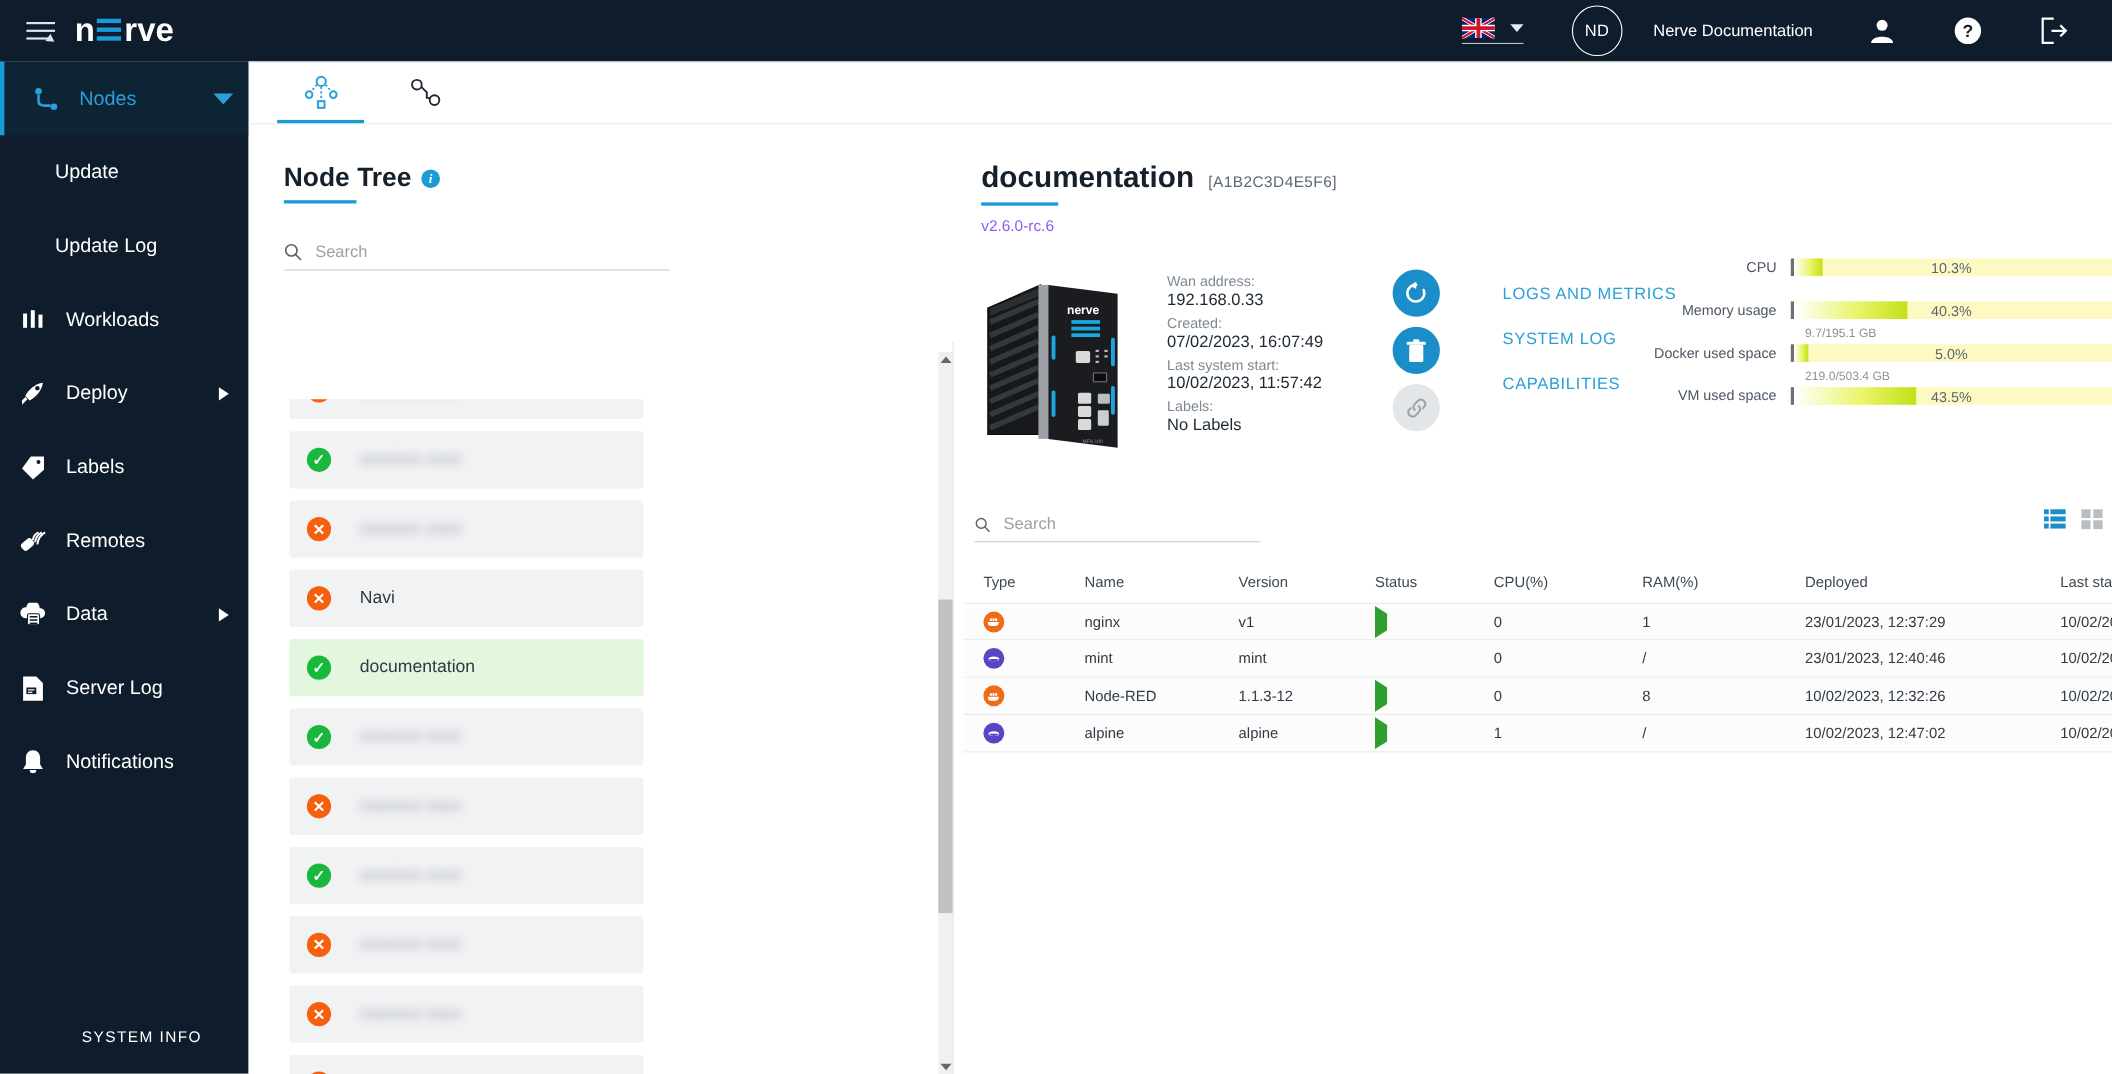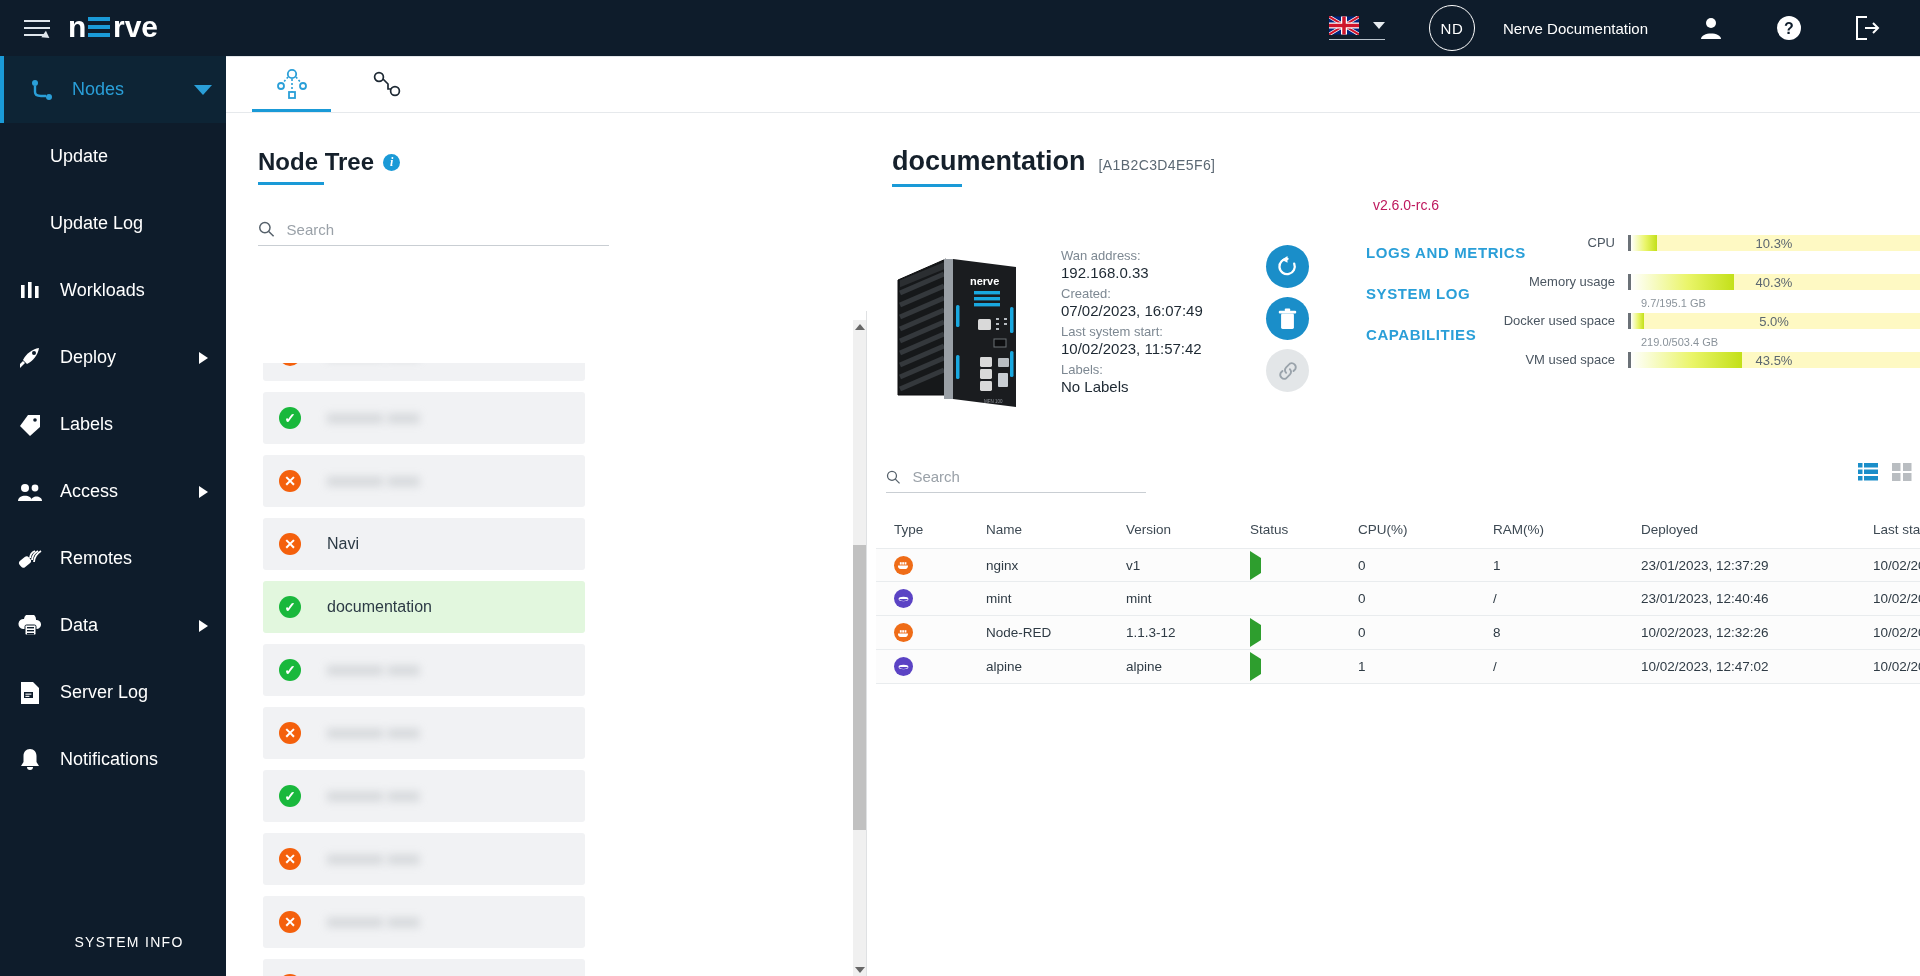--- a/index.html
+++ b/index.html
@@ -186,40 +186,40 @@
 
   
   .detail { position:absolute; top:57px; left:650px; width:1044px; height:863px; }
   .node-title {
     margin:33px 0 0 16px; display:flex; align-items:baseline; gap:13px;
     position:relative; width:max-content;
   }
   .node-title h1 { font-size:27px; font-weight:bold; color:#15202b; }
   .node-title .serial { font-size:14px; color:#5b6873; letter-spacing:.4px;}
   .node-title .underline{position:absolute;left:0;bottom:-10px;width:70px;height:3px;background:#1a9ad7;}
-  .node-version { margin:20px 0 0 16px; font-size:14px; color:#be185d;text-align:center; }
+  .node-version { margin:20px 0 0 16px; font-size:14px; color:#8b5cf6; }
 
   .overview { position:absolute; top:122px; left:0; width:1044px; height:190px; }
   .device-img { position:absolute; left:12px; top:10px; width:180px; height:170px; }
 
   .node-meta { position:absolute; left:185px; top:14px; line-height:1.04; }
   .meta-k { font-size:13px; color:#7d8892; margin-top:7px; }
   .meta-k:first-child{margin-top:0;}
   .meta-v { font-size:15px; color:#1d2832; margin-top:2px;}
 
   .action-col { position:absolute; left:390px; top:10px; }
   .fab {
     width:43px;height:43px;border-radius:50%;
     display:flex;align-items:center;justify-content:center;
     margin-bottom:9px; cursor:pointer;
   }
   .fab.blue{ background:#1a8ec9; }
   .fab.gray{ background:#e3e6e8; }
 
-  .links-col { position:absolute; left:490px; top:9px;font-weight:bold; }
+  .links-col { position:absolute; left:490px; top:24px; }
   .dlink {
     color:#2a9fd8; font-size:15px; letter-spacing:.6px;
     margin-bottom:24px; cursor:pointer; display:block;
   }
 
   .metrics { position:absolute; right:0; top:0; width:420px; }
   .metric-row { display:flex; align-items:flex-start; height:18px; margin-bottom:5px; }
   .metric-label {
     width:128px; text-align:right; font-size:13px; color:#4b5661;
     padding-right:13px; flex:0 0 128px;
@@ -372,32 +372,20 @@
   <div class="nav-item">
     <span class="nicon">
       <svg width="24" height="24" viewBox="0 0 24 24">
         <path d="M10,2 L22,2 L22,14 L12,23 L2,13 Z" fill="#ffffff"></path>
         <circle cx="17" cy="7" r="1.8" fill="#0e1c2b"></circle>
       </svg>
     </span>
     <span class="nlabel">Labels</span>
   </div>
 
-  <div class="nav-item">
-    <span class="nicon">
-      <svg width="26" height="20" viewBox="0 0 26 20">
-        <circle cx="8" cy="6" r="4" fill="#ffffff"></circle>
-        <circle cx="18" cy="6" r="3.4" fill="#ffffff"></circle>
-        <path d="M1,19 C1,12 15,12 15,19 Z" fill="#ffffff"></path>
-        <path d="M14,19 C14,13 25,13 25,19 Z" fill="#ffffff"></path>
-      </svg>
-    </span>
-    <span class="nlabel">Access</span>
-    <span class="chev-r"></span>
-  </div>
 
   <div class="nav-item">
     <span class="nicon">
       <svg width="24" height="24" viewBox="0 0 24 24">
         <rect x="1" y="11" width="12" height="8" rx="3" fill="#ffffff" transform="rotate(-40 7 15)"></rect>
         <path d="M12,11 A8,8 0 0 1 17,4" fill="none" stroke="#ffffff" stroke-width="1.8"></path>
         <path d="M14,13 A11,11 0 0 1 20,4" fill="none" stroke="#ffffff" stroke-width="1.8"></path>
         <path d="M16,15 A14,14 0 0 1 23,4" fill="none" stroke="#ffffff" stroke-width="1.8"></path>
       </svg>
     </span>

